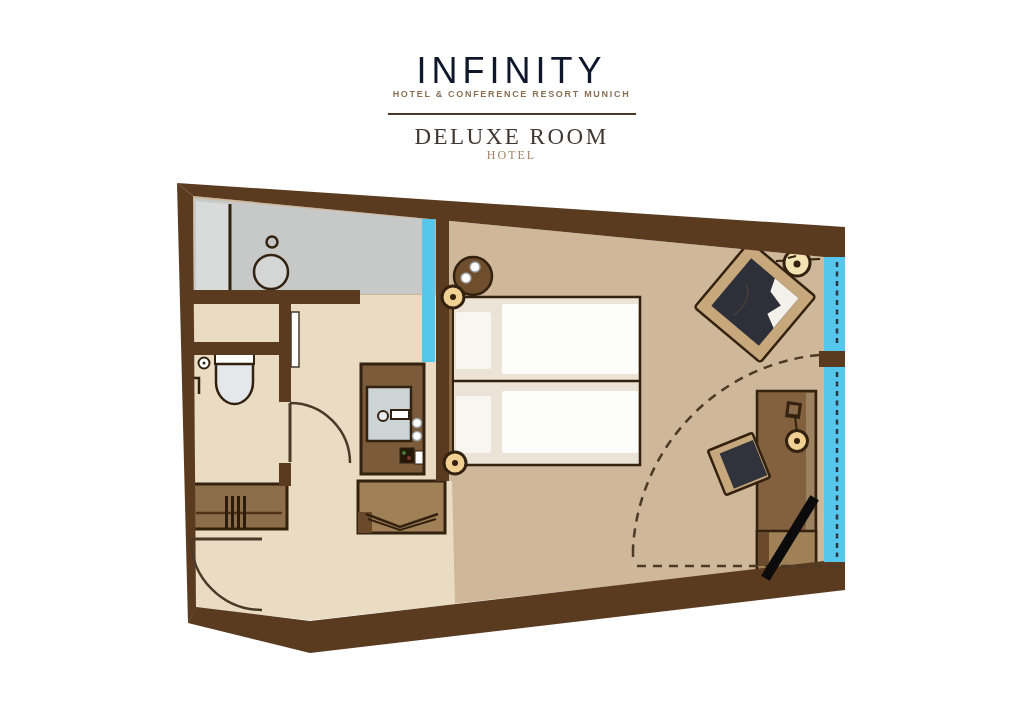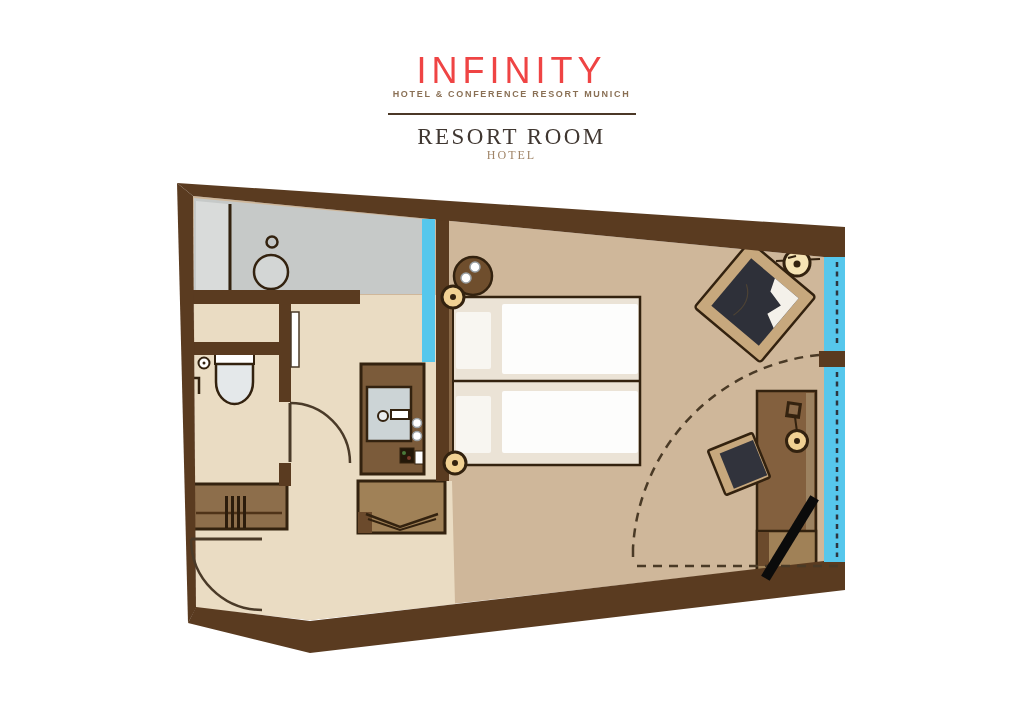--- a/index.html
+++ b/index.html
@@ -1,32 +1,32 @@
 <!DOCTYPE html>
 <html><head>
 <meta charset="utf-8">
 <style>
   html,body{margin:0;padding:0;background:#ffffff;}
   body{width:1023px;height:721px;position:relative;overflow:hidden;
        font-family:"Liberation Sans", sans-serif;}
   .hdr{position:absolute;left:0;right:0;text-align:center;}
-  #brand{top:50px;font-size:36px;letter-spacing:5px;color:#ef4444;font-weight:400;}
+  #brand{top:50px;font-size:36px;letter-spacing:5px;color:#0f172a;font-weight:400;}
   #tagline{top:89px;font-size:9px;letter-spacing:1.7px;color:#8a7055;font-weight:bold;}
   #divider{position:absolute;top:113px;left:388px;width:248px;height:2px;background:#4b3827;}
   #roomtitle{top:124px;font-family:"Liberation Serif", serif;font-size:23px;letter-spacing:2.5px;color:#403731;}
   #roomsub{top:148px;font-family:"Liberation Serif", serif;font-size:12px;letter-spacing:2px;color:#a08467;}
   #plan{position:absolute;left:0;top:0;}
 </style>
 </head>
 <body>
 
 <div class="hdr" id="brand">INFINITY</div>
 <div class="hdr" id="tagline">HOTEL &amp; CONFERENCE RESORT MUNICH</div>
 <div id="divider"></div>
-<div class="hdr" id="roomtitle">RESORT ROOM</div>
+<div class="hdr" id="roomtitle">DELUXE ROOM</div>
 <div class="hdr" id="roomsub">HOTEL</div>
 
 <svg id="plan" width="1023" height="721" viewBox="0 0 1023 721" xmlns="http://www.w3.org/2000/svg">
 
   <g>
     <polygon points="193,196 824,257 824,562 310,620 196,607" fill="#cfb79a"></polygon>
     <polygon points="194,295 436,295 436,481 452,481 455,604 310,620 196,608" fill="#eadcc3"></polygon>
     <polygon points="194,198 423,219 423,294 194,294" fill="#c6c9c8"></polygon>
     <polygon points="196,201 228,204 228,293 196,293" fill="#d9dbda"></polygon>
     <line x1="230" y1="204" x2="230" y2="293" stroke="#33220f" stroke-width="3"></line>

